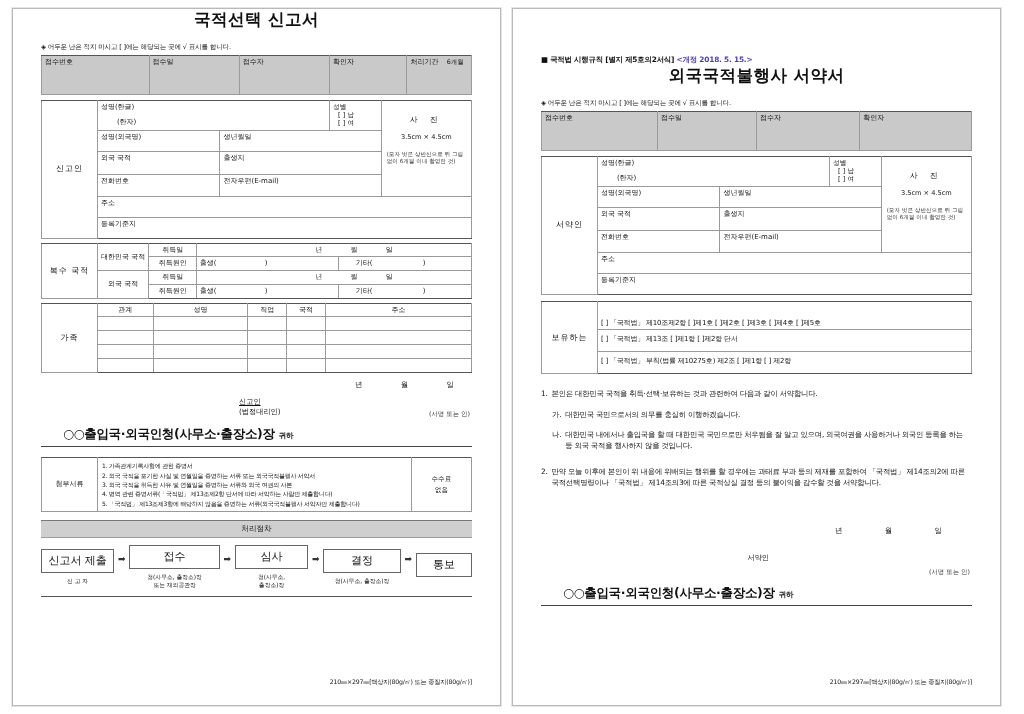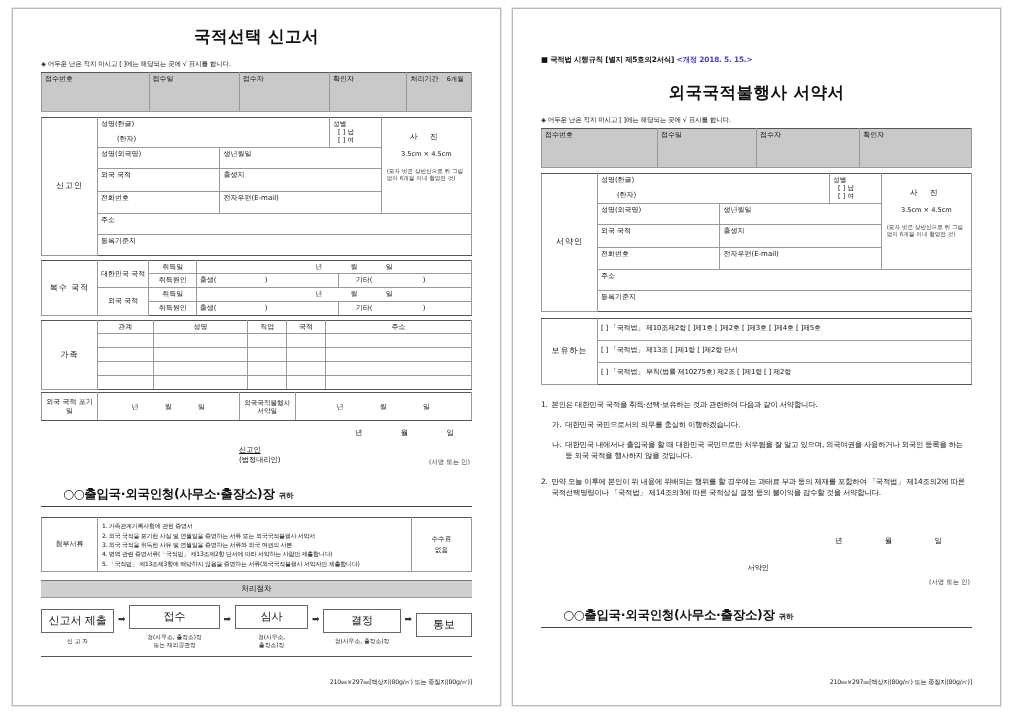--- a/index.html
+++ b/index.html
@@ -36,21 +36,20 @@
   .lawline {
     margin-top: 46px;
     font-size: 7.4px;
     font-weight: bold;
     letter-spacing: -0.2px;
     white-space: nowrap;
   }
   .lawline .rev { color: #4a3fbd; font-weight: bold; }
 
   .doctitle {
-    margin-top: 17px;
     text-align: center;
     font-size: 16.5px;
     font-weight: bold;
     letter-spacing: 0.5px;
   }
   .notice {
     margin-top: 12px;
     font-size: 6.6px;
     letter-spacing: -0.2px;
     white-space: nowrap;
@@ -122,21 +121,21 @@
     position: absolute; left: 50%; top: 0;
     transform: translateX(-42%);
     text-align: left; line-height: 1.3;
   }
   .sign-who .u { text-decoration: underline; }
   .sign-seal {
     position: absolute; right: 2px; top: 13px;
     font-size: 6.4px; color: #333;
   }
   .office-line {
-    margin-top: 14px;
+    margin-top: 2px;
     font-size: 12.5px;
     font-weight: bold;
     padding-left: 22px;
     letter-spacing: -0.3px;
     border-bottom: 1.8px solid #444;
     padding-bottom: 3px;
   }
   .office-line .gwiha { font-size: 7.5px; font-weight: bold; }
 
   
@@ -388,44 +387,20 @@
         <tr>
           <td class="tb-bot" style="height:14px"></td>
           <td class="tb-bot"></td>
           <td class="tb-bot"></td>
           <td class="tb-bot"></td>
           <td class="tb-bot"></td>
         </tr>
       </tbody>
         </table>
 
-      <table class="frm" style="margin-top:2px;">
-        <colgroup>
-            <col style="width:13%">
-            <col style="width:33%">
-            <col style="width:13%">
-            <col style="width:41%">
-          </colgroup>
-        <tbody>
-            <tr>
-          <td class="vlabel tb-top tb-bot" style="height:28px;font-size:7px;letter-spacing:0">외국 국적 포기일</td>
-          <td class="tb-top tb-bot mid ctr">
-            <span style="padding:0 24px 0 0">년</span>
-            <span style="padding:0 24px 0 0">월</span>
-            <span>일</span>
-          </td>
-          <td class="vlabel tb-top tb-bot" style="font-size:6.6px;letter-spacing:0">외국국적불행사 서약일</td>
-          <td class="tb-top tb-bot mid ctr">
-            <span style="padding:0 34px 0 0">년</span>
-            <span style="padding:0 34px 0 0">월</span>
-            <span>일</span>
-          </td>
-        </tr>
-      </tbody>
-        </table>
 
 
       <div class="ymd-line">
         <span style="padding-right:36px">년</span>
         <span style="padding-right:36px">월</span>
         <span>일</span>
       </div>
 
       <div class="sign-block">
         <div class="sign-who">
@@ -578,21 +553,21 @@
         </table>
 
       <table class="frm" style="margin-top:6px;">
         <colgroup>
             <col style="width:13%">
             <col style="width:87%">
           </colgroup>
         <tbody>
             <tr>
           <td class="vlabel tb-top" rowspan="3">보유하는</td>
-          <td class="tb-top chk-row" style="height:22px;padding-top:5px">[  ] 「국적법」 제10조제2항        [  ]제1호 [  ]제2호 [  ]제3호 [  ]제4호 [  ]제5호</td>
+          <td class="tb-top chk-row" style="height:22px;padding-top:17px">[  ] 「국적법」 제10조제2항        [  ]제1호 [  ]제2호 [  ]제3호 [  ]제4호 [  ]제5호</td>
         </tr>
         <tr>
           <td class="chk-row" style="height:22px;padding-top:5px">[  ] 「국적법」 제13조          [  ]제1항 [  ]제2항 단서</td>
         </tr>
         <tr>
           <td class="chk-row tb-bot" style="height:22px;padding-top:5px">[  ] 「국적법」 부칙(법률 제10275호) 제2조        [  ]제1항 [  ] 제2항</td>
         </tr>
       </tbody>
         </table>
 

